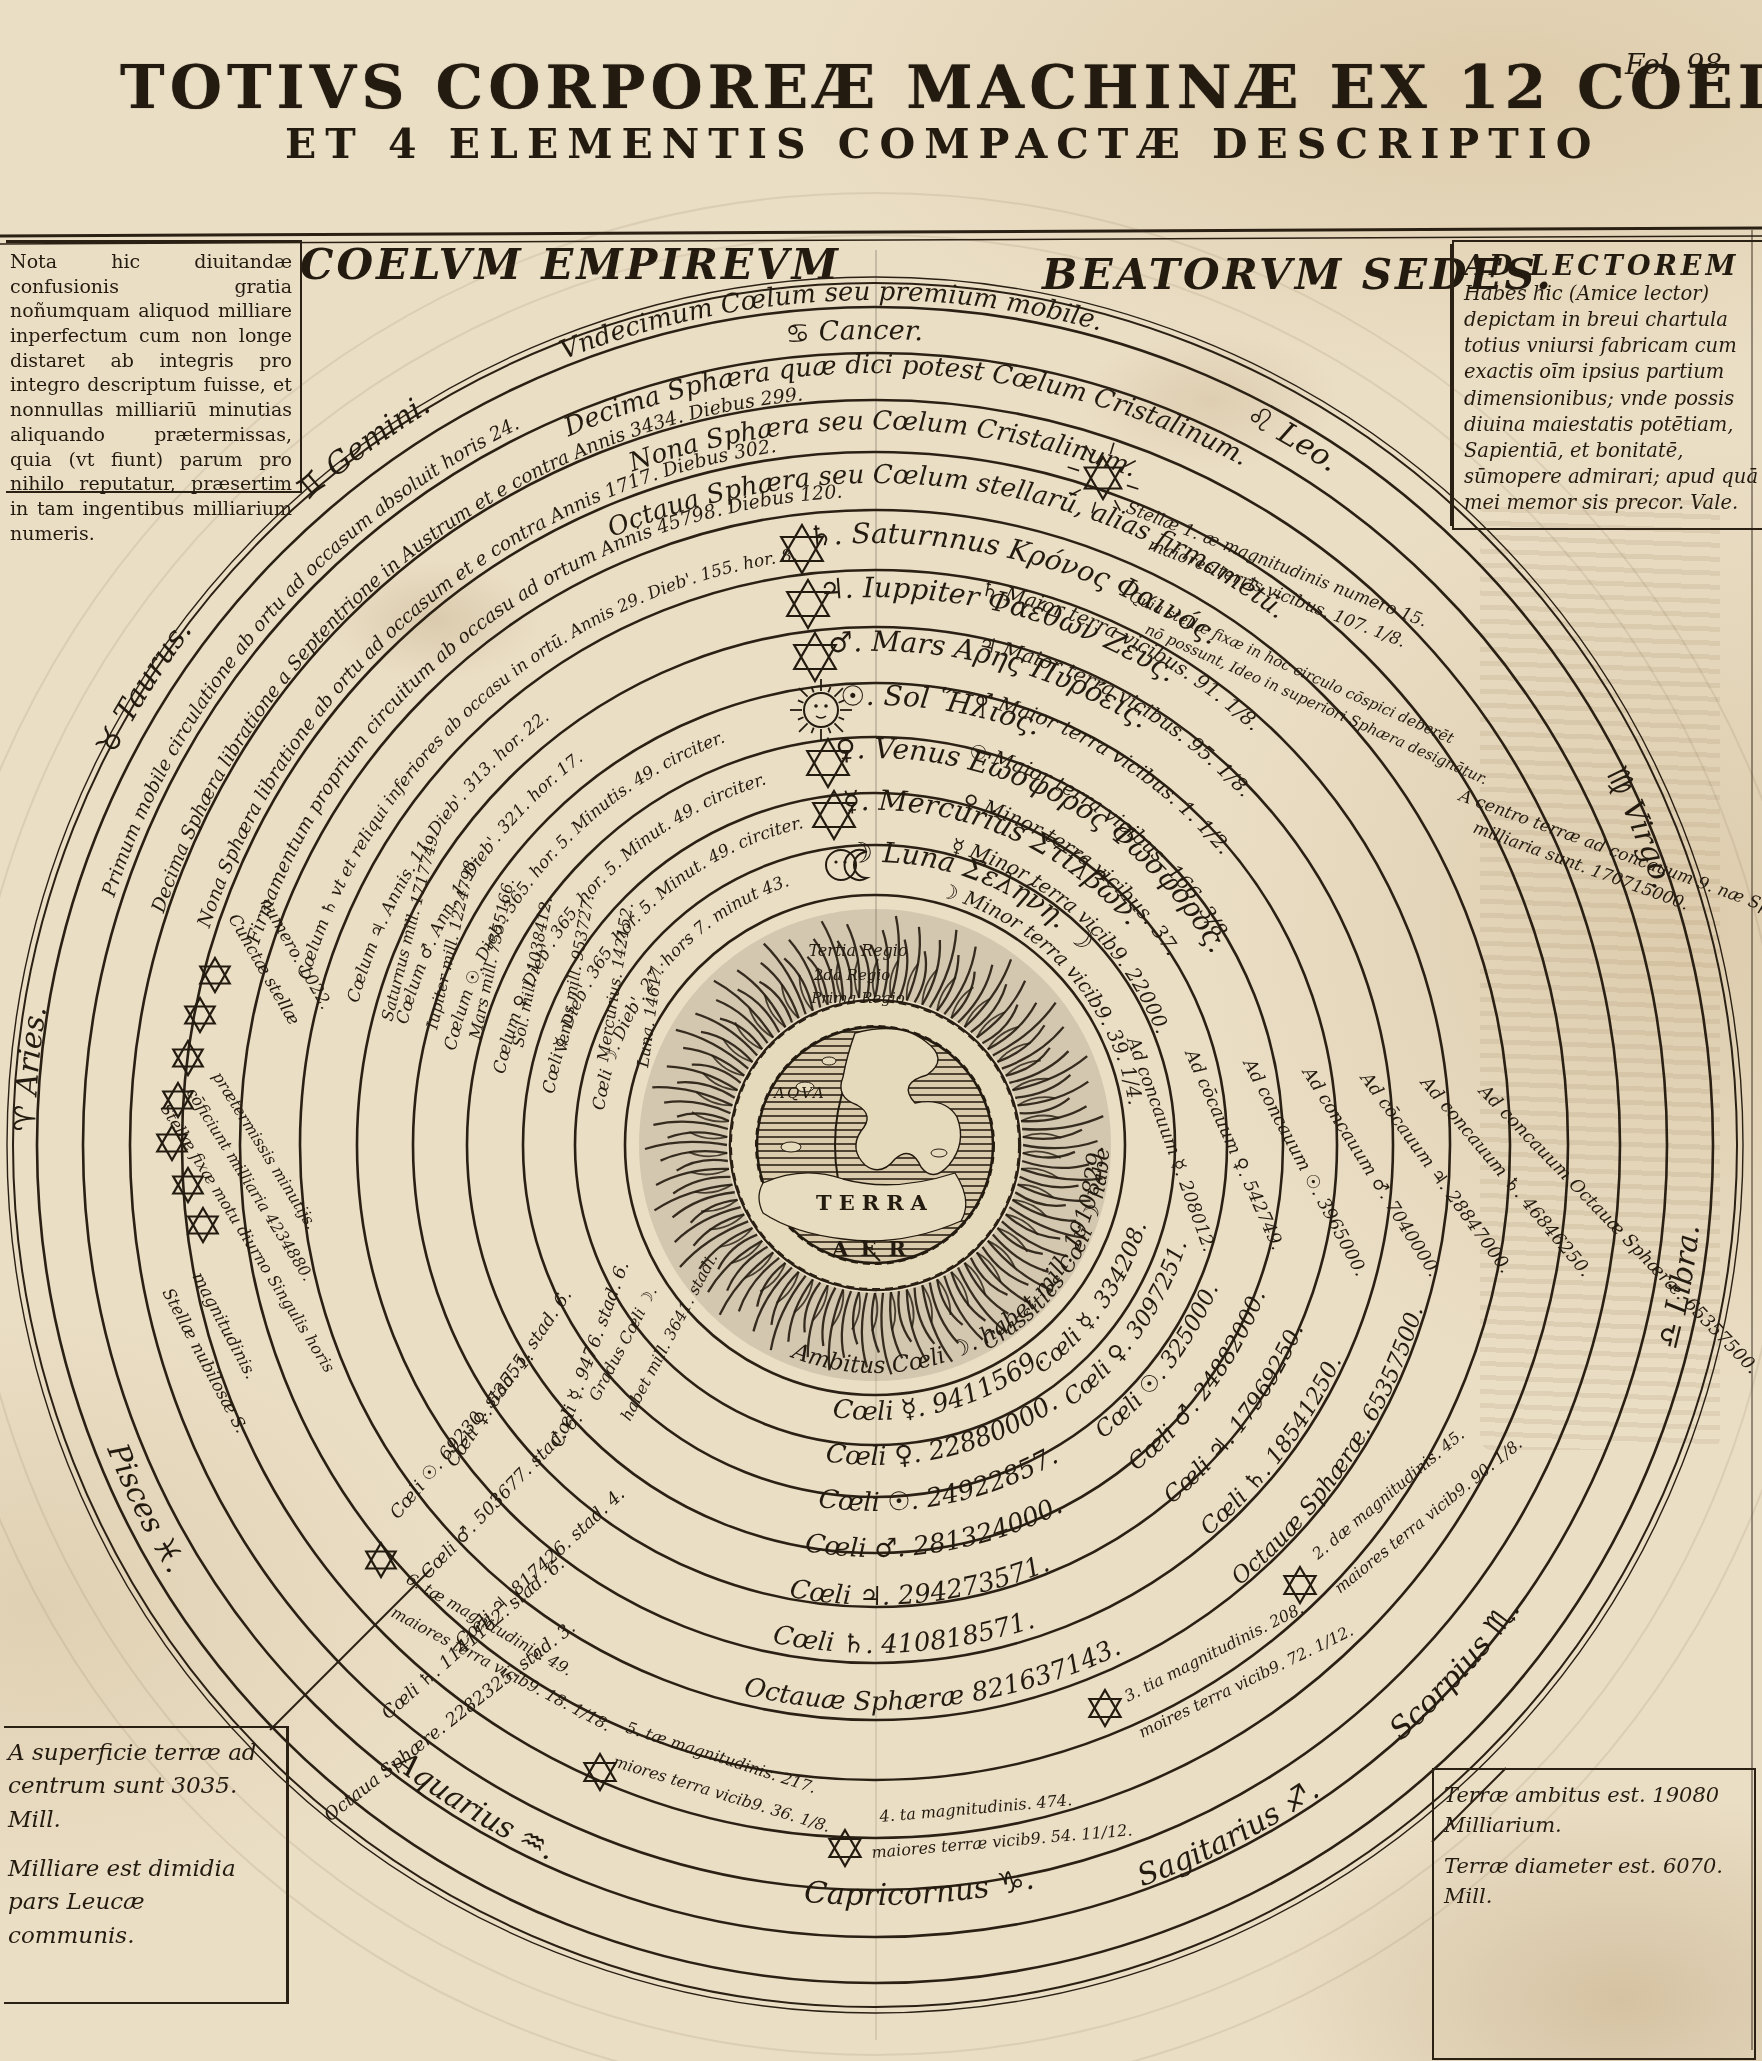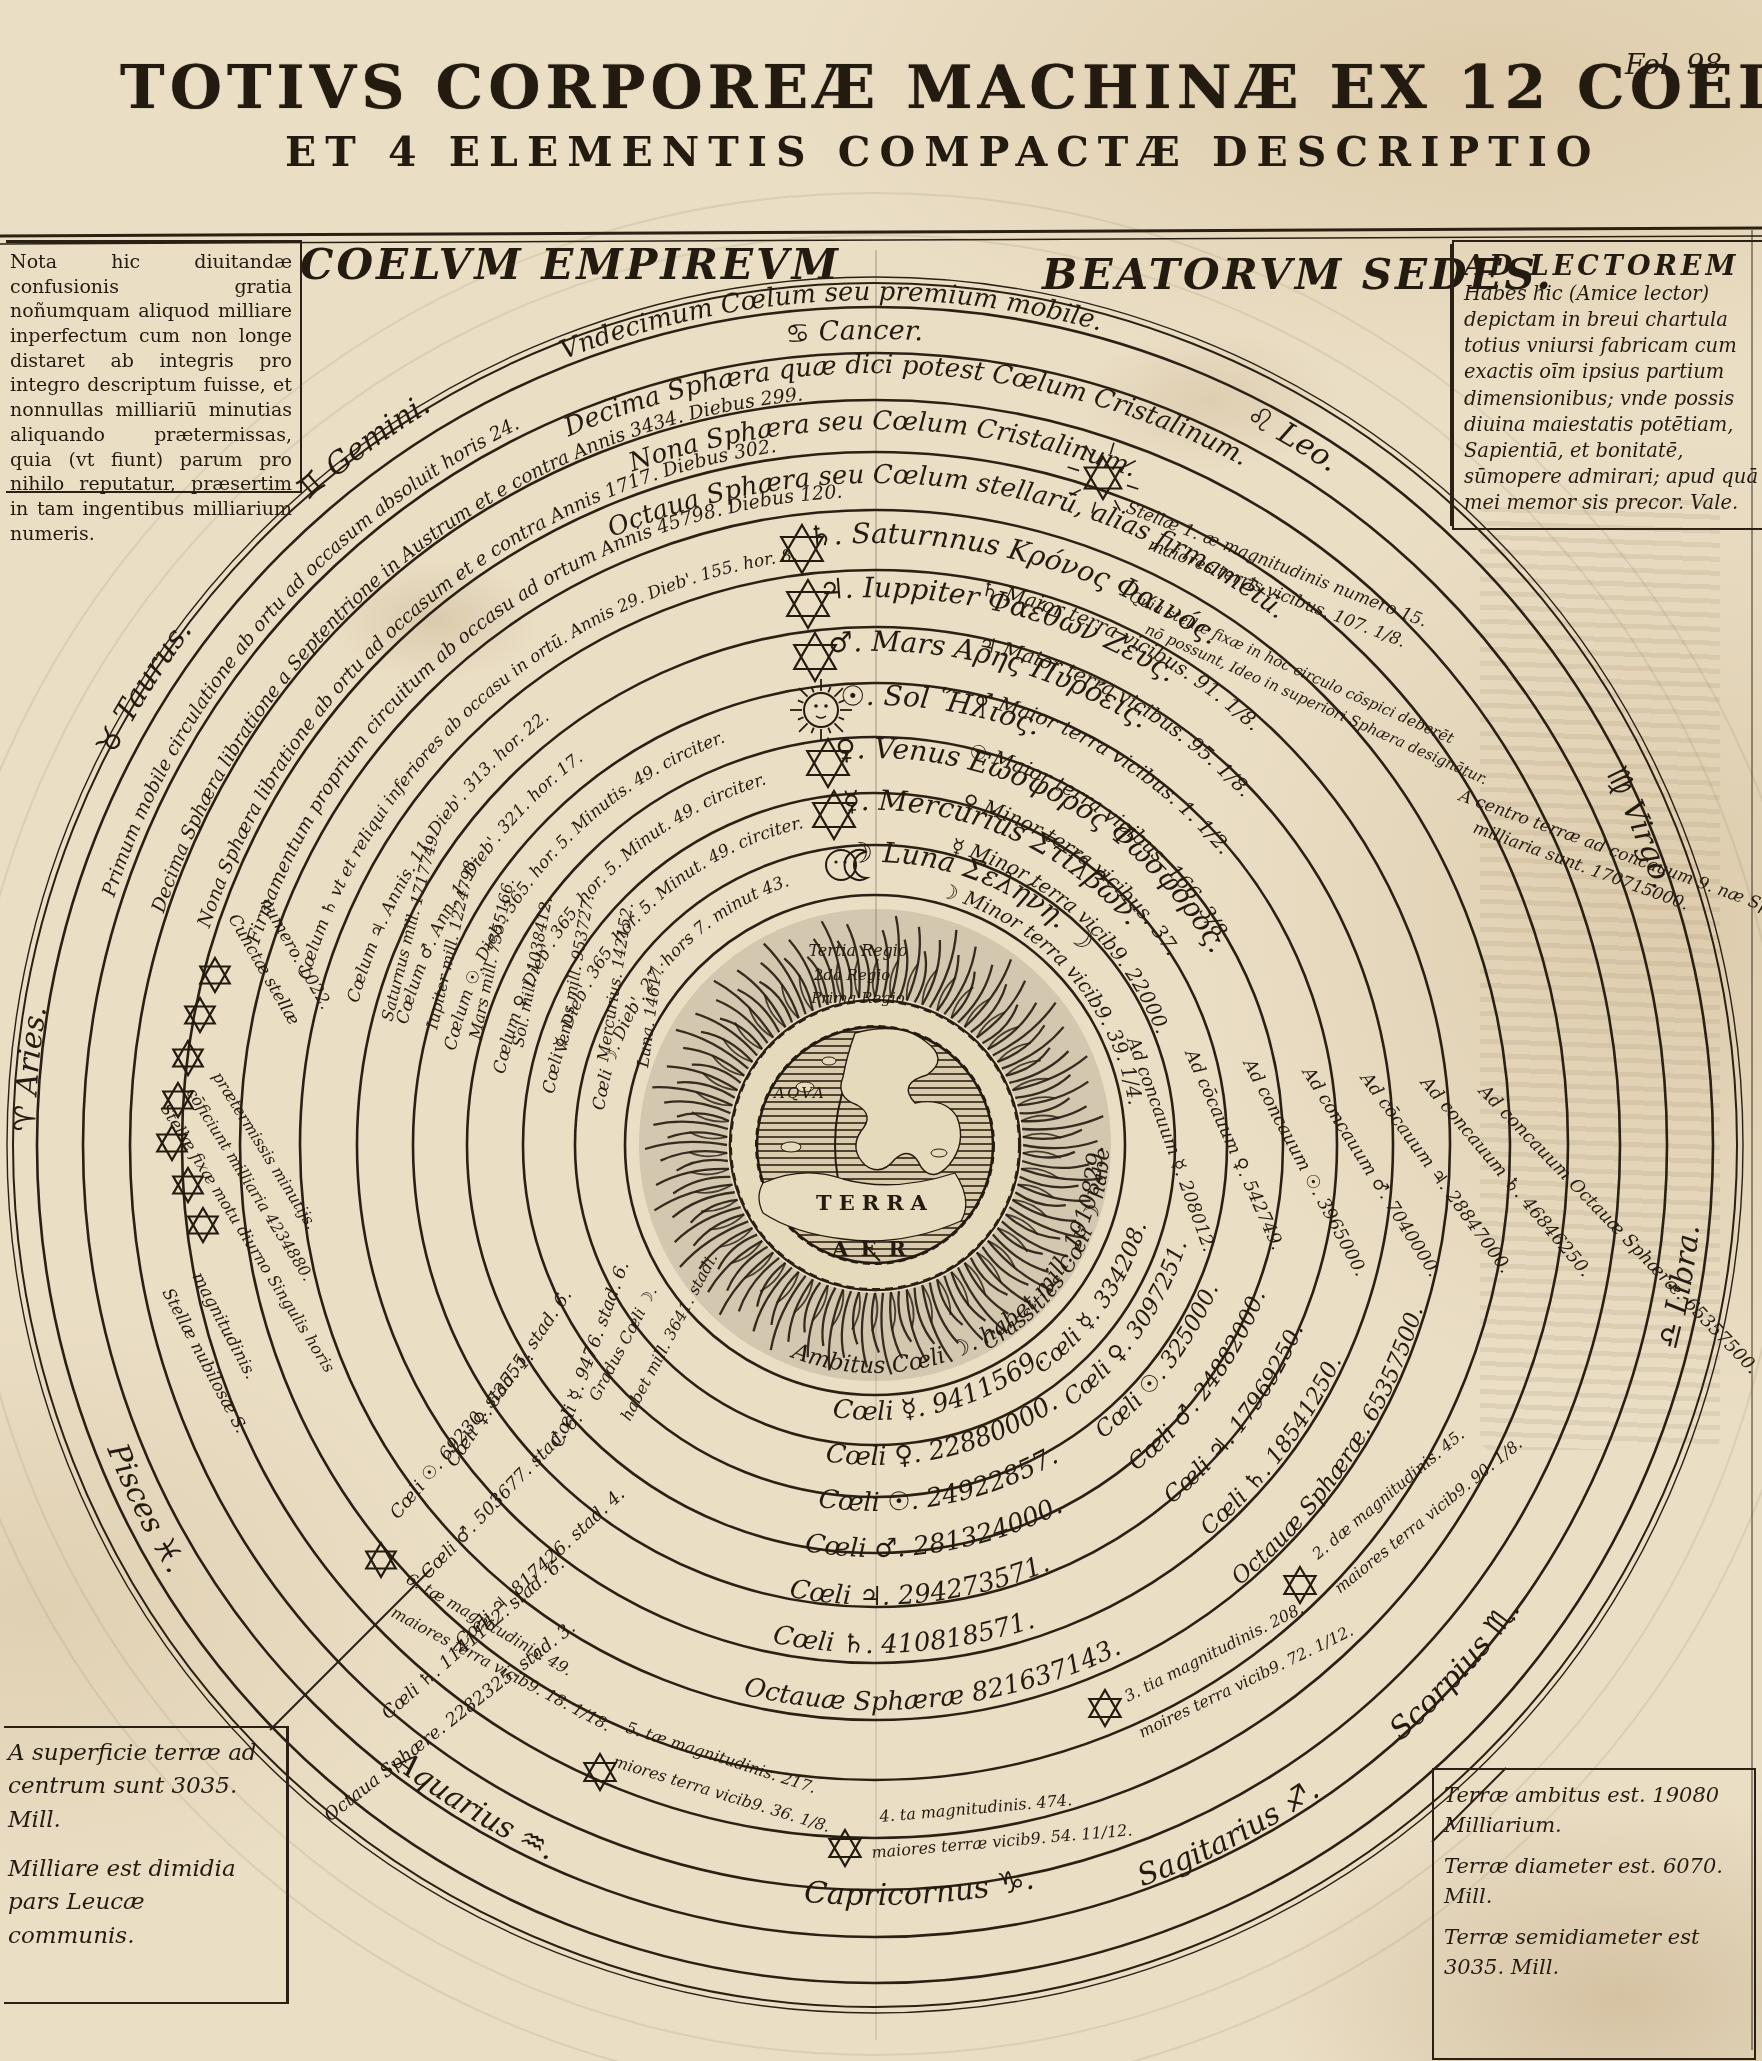--- a/index.html
+++ b/index.html
@@ -24,21 +24,21 @@
   .adlect-title{font-size:27px;font-weight:bold;font-style:italic;letter-spacing:4px;}
   .adlect{font-size:19.5px;font-style:italic;line-height:1.34;}
   .brline{margin:0 0 10px 0;}
   svg text{fill:#241b10;font-family:"DejaVu Serif","DejaVu Sans",serif;}
   .stain{position:absolute;border-radius:50%;pointer-events:none;}
 </style>
 </head>
 <body>
 
 <div class="abs title1" style="left:120px;top:52px;">TOTIVS CORPOREÆ MACHINÆ EX 12 COELIS</div>
-<div class="abs title2" style="left:285px;top:128px;">ET 4 ELEMENTIS COMPACTÆ DESCRIPTIO</div>
+<div class="abs title2" style="left:285px;top:120px;">ET 4 ELEMENTIS COMPACTÆ DESCRIPTIO</div>
 
 <div class="abs folio" style="left:1625px;top:48px;">
   <span>Fol. 98</span>
 </div>
 
 <div class="abs hdr" style="left:300px;top:240px;">COELVM EMPIREVM</div>
 <div class="abs hdr" style="left:1042px;top:250px;text-align:right;">BEATORVM SEDES.</div>
 
 <div class="abs notebox" style="left:6px;top:240px;width:282px;height:238px;padding:6px 8px 4px 4px;
      border-top:3px solid #2a2014;border-bottom:2px solid #2a2014;border-right:2px solid #2a2014;">
@@ -54,21 +54,20 @@
 <div class="abs noteboxlg" style="left:4px;top:1726px;width:270px;height:262px;
      border-top:2px solid #2a2014;border-bottom:2px solid #2a2014;border-right:3px solid #2a2014;padding:8px 8px 4px 4px;">
   <div class="brline">A superficie terræ ad centrum sunt 3035. Mill.</div>
   <div class="brline" style="margin-top:16px;">Milliare est dimidia pars Leucæ communis.</div>
 </div>
 
 <div class="abs noteboxlg" style="left:1432px;top:1768px;width:300px;height:268px;
      border:2px solid #2a2014;padding:10px 10px;font-size:21px;">
   <div class="brline">Terræ ambitus est. 19080 Milliarium.</div>
   <div class="brline">Terræ diameter est. 6070. Mill.</div>
-  <div class="brline">Terræ semidiameter est 3035. Mill.</div>
 </div>
 
 <div class="stain" style="left:1480px;top:500px;width:240px;height:950px;border-radius:12px;
      background:repeating-linear-gradient(2deg, rgba(120,90,50,.10) 0 5px, rgba(0,0,0,0) 5px 14px);"></div>
 <div class="stain" style="left:330px;top:560px;width:210px;height:120px;background:radial-gradient(closest-side,rgba(140,100,50,.16),rgba(0,0,0,0));"></div>
 <div class="stain" style="left:1080px;top:330px;width:260px;height:140px;background:radial-gradient(closest-side,rgba(150,105,55,.14),rgba(0,0,0,0));"></div>
 
 <svg id="engraving" class="abs" style="left:0;top:0;" width="1762" height="2061" viewBox="0 0 1762 2061">
   <defs>
     <pattern id="sea" width="7" height="7" patternUnits="userSpaceOnUse">

